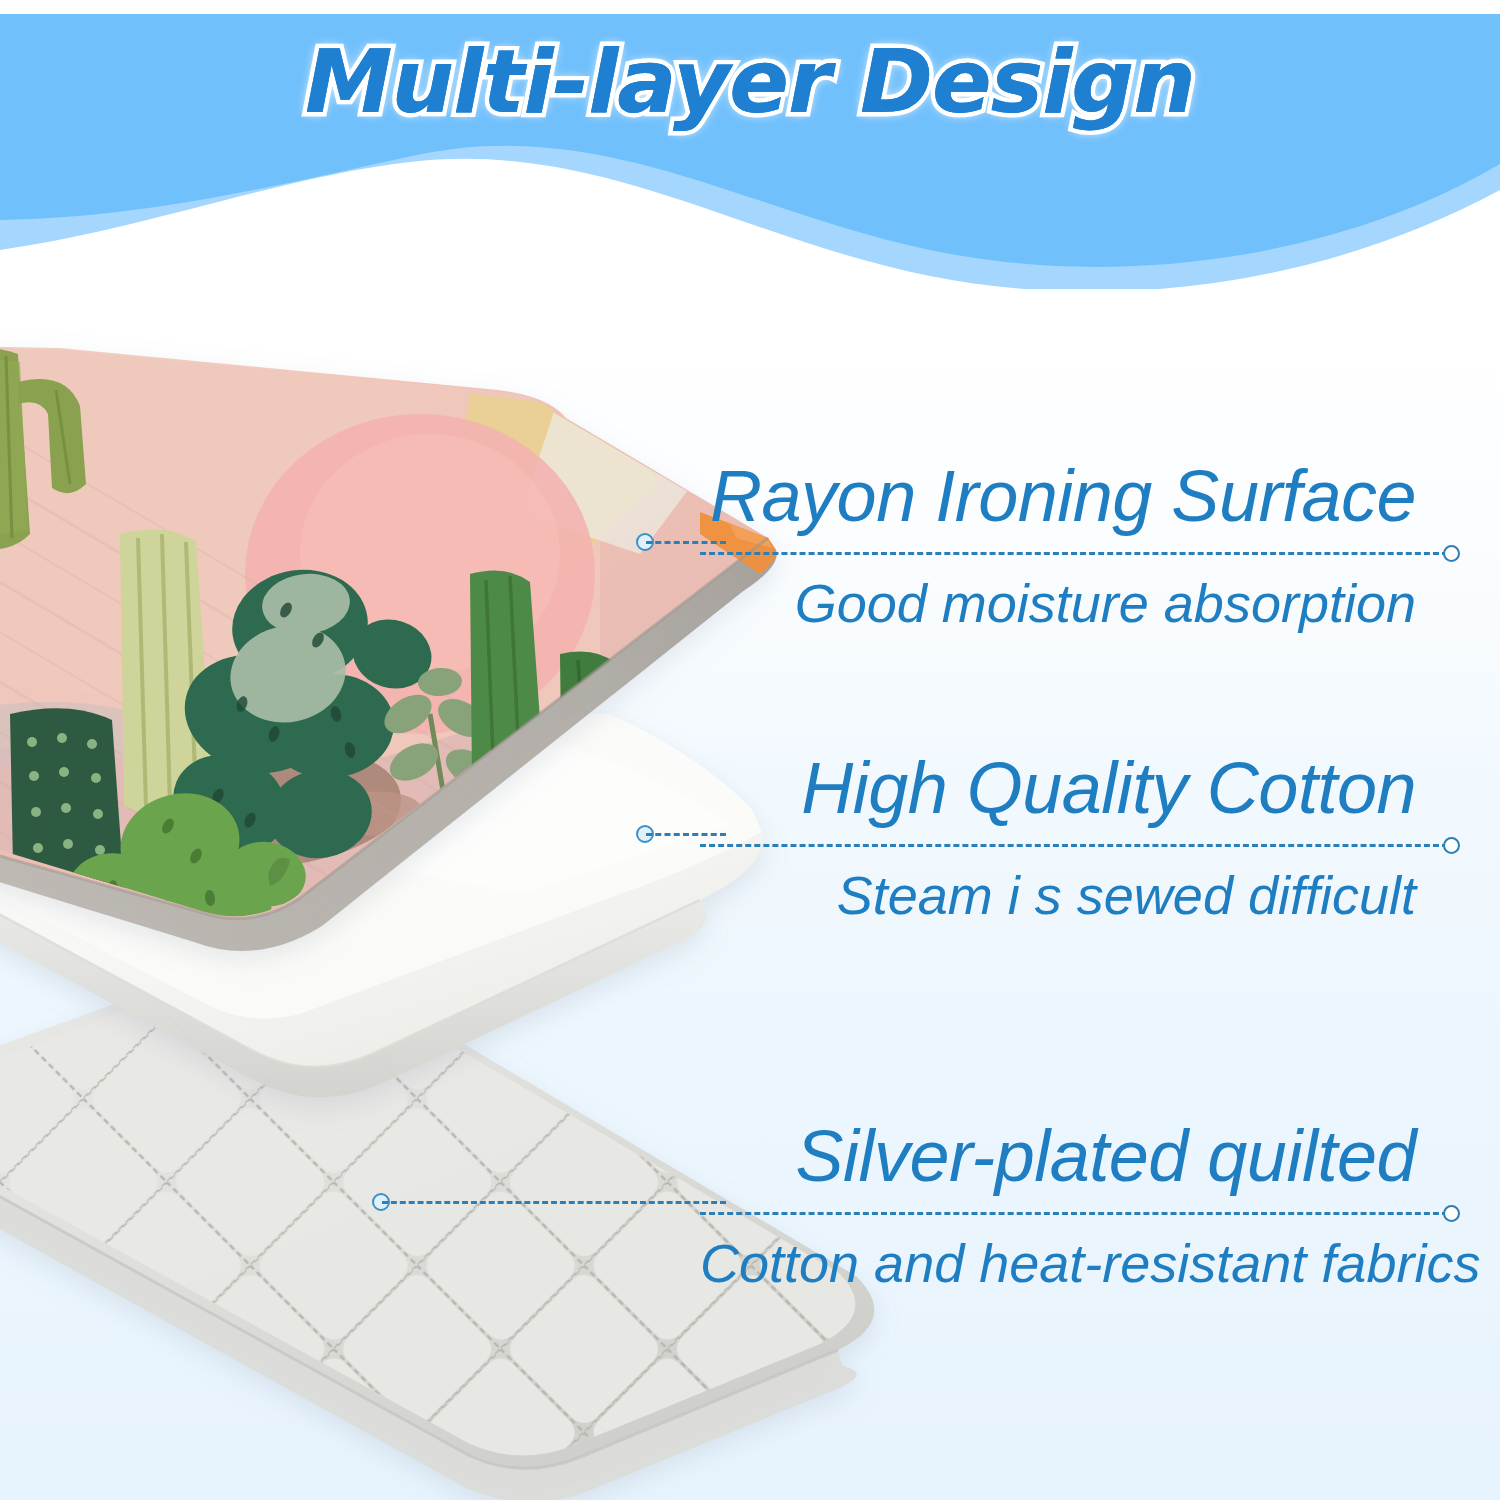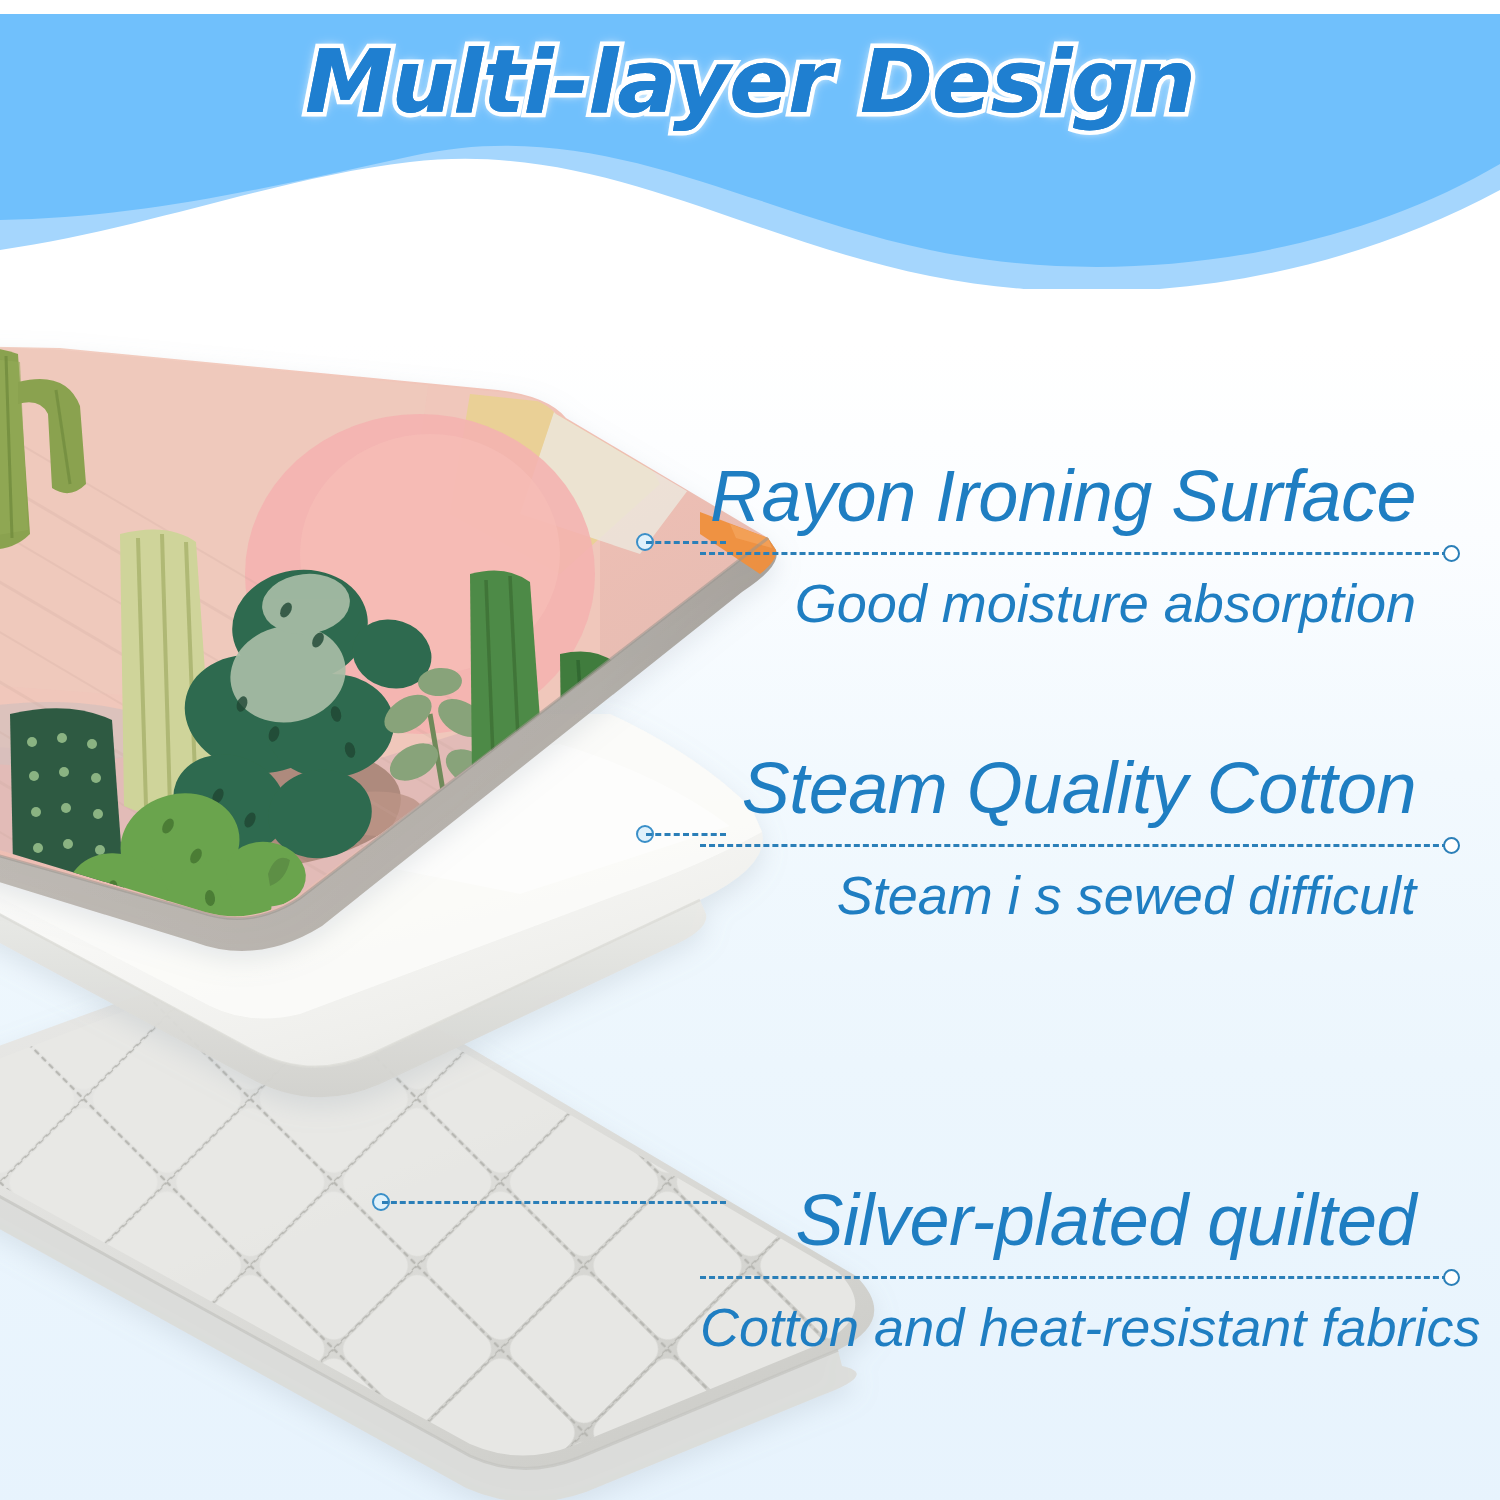--- a/index.html
+++ b/index.html
@@ -479,29 +479,29 @@
   <div class="callout" style="top:444px;">
     <div class="callout-title">Rayon Ironing Surface</div>
     <div class="callout-rule">
       <span class="dash"></span>
       <span class="end-dot"></span>
     </div>
     <div class="callout-sub">Good moisture absorption</div>
   </div>
 
   <div class="callout" style="top:736px;">
-    <div class="callout-title">Steam Quality Cotton</div>
+    <div class="callout-title">High Quality Cotton</div>
     <div class="callout-rule">
       <span class="dash"></span>
       <span class="end-dot"></span>
     </div>
     <div class="callout-sub">Steam i s sewed difficult</div>
   </div>
 
-  <div class="callout" style="top:1168px;text-align:right;">
+  <div class="callout" style="top:1104px;text-align:right;">
     <div class="callout-title">Silver-plated quilted</div>
     <div class="callout-rule">
       <span class="dash"></span>
       <span class="end-dot"></span>
     </div>
     <div class="callout-sub">Cotton and heat-resistant fabrics</div>
   </div>
 
 </div>
 

